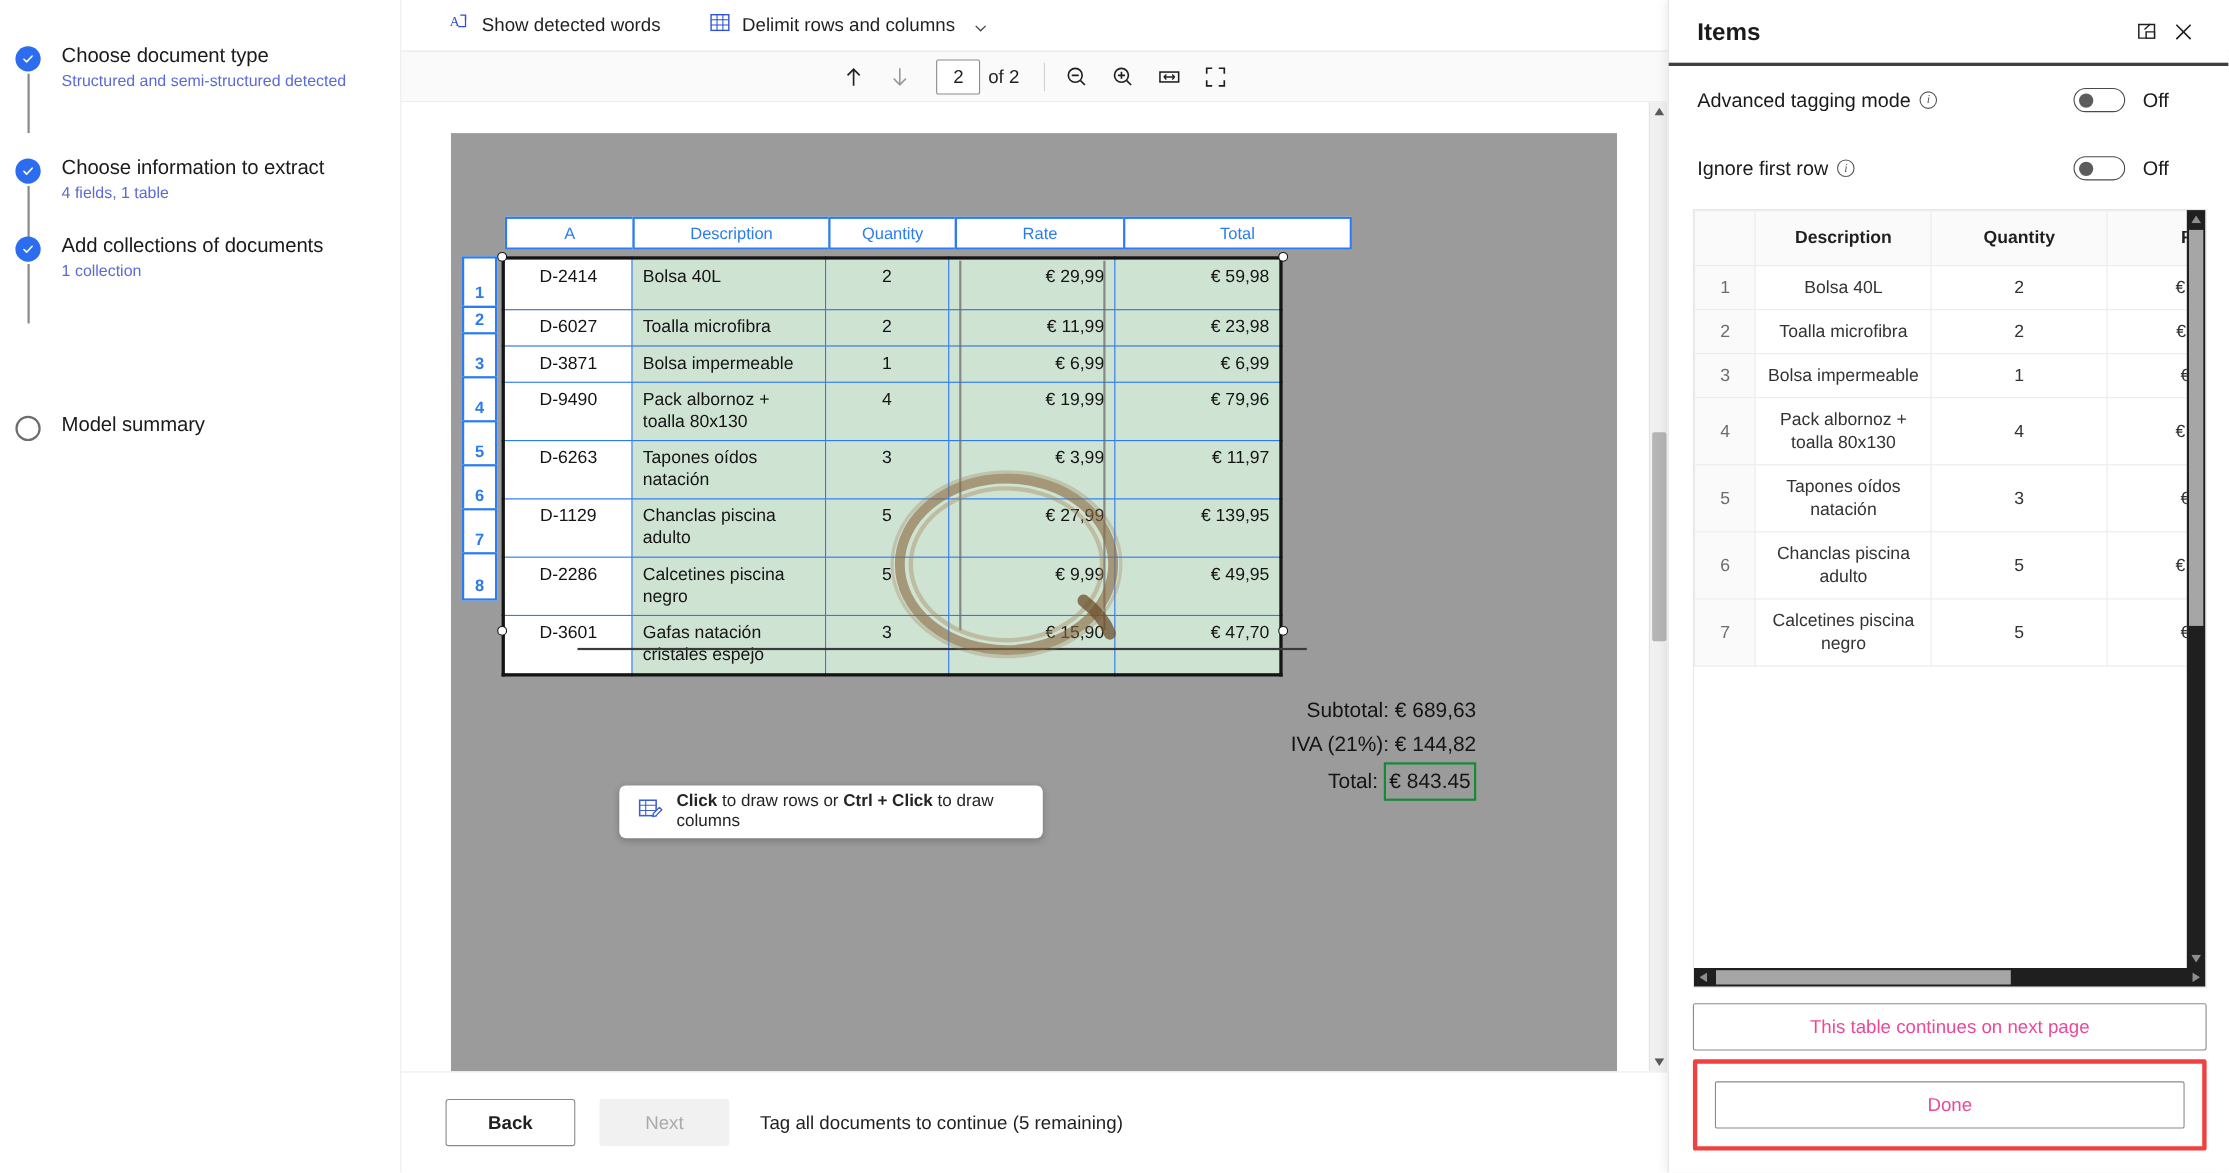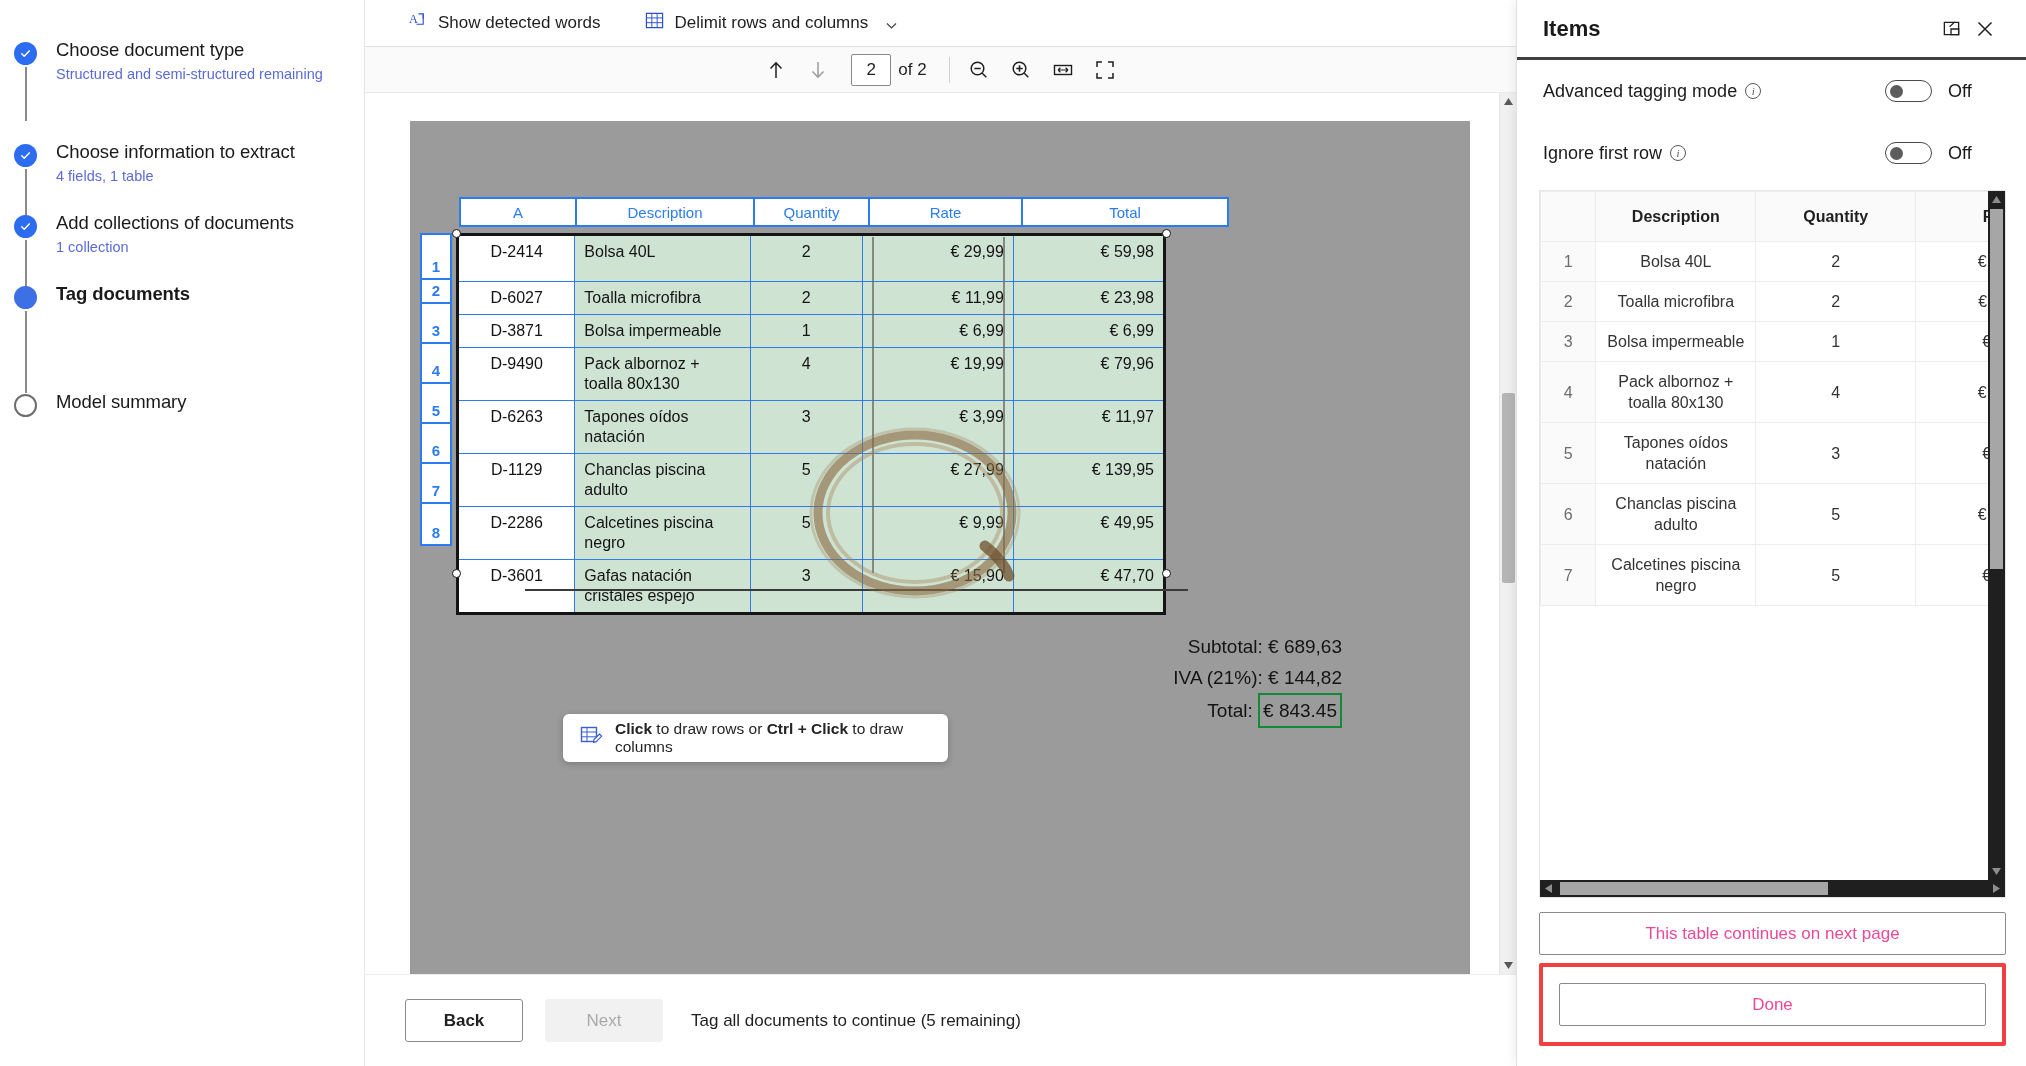--- a/index.html
+++ b/index.html
@@ -243,21 +243,21 @@
   <div id="sidebar">
 
     <div class="step" style="top:0;height:76px;">
       <div class="step-marker done">
         <svg class="chk" viewBox="0 0 16 16">
             <path d="M3.4 8.4l3 3 6.2-6.6" fill="none" stroke="#fff" stroke-width="1.8" stroke-linecap="round" stroke-linejoin="round"></path>
           </svg>
       </div>
       <div class="step-rail" style="top:29px;height:54px;"></div>
       <div class="step-title">Choose document type</div>
-      <div class="step-sub">Structured and semi-structured remaining</div>
+      <div class="step-sub">Structured and semi-structured detected</div>
     </div>
 
     <div class="step" style="margin-top:26px;">
       <div class="step-marker done">
         <svg class="chk" viewBox="0 0 16 16">
             <path d="M3.4 8.4l3 3 6.2-6.6" fill="none" stroke="#fff" stroke-width="1.8" stroke-linecap="round" stroke-linejoin="round"></path>
           </svg>
       </div>
       <div class="step-rail" style="top:29px;height:54px;"></div>
       <div class="step-title">Choose information to extract</div>
@@ -268,27 +268,22 @@
       <div class="step-marker done">
         <svg class="chk" viewBox="0 0 16 16">
             <path d="M3.4 8.4l3 3 6.2-6.6" fill="none" stroke="#fff" stroke-width="1.8" stroke-linecap="round" stroke-linejoin="round"></path>
           </svg>
       </div>
       <div class="step-rail" style="top:29px;height:54px;"></div>
       <div class="step-title">Add collections of documents</div>
       <div class="step-sub">1 collection</div>
     </div>
 
-    <div class="step" style="margin-top:24px;">
-      <div class="step-marker current"></div>
-      <div class="step-rail" style="top:29px;height:82px;"></div>
-      <div class="step-title bold">Tag documents</div>
-    </div>
-
-    <div class="step" style="margin-top:84px;">
+
+    <div class="step" style="margin-top:116px;">
       <div class="step-marker todo"></div>
       <div class="step-title">Model summary</div>
     </div>
   </div>
 
   <div id="toolbar">
     <div id="tb-left">
       <div class="tb-btn">
         <span>
           <svg width="19" height="19" viewBox="0 0 20 20">

